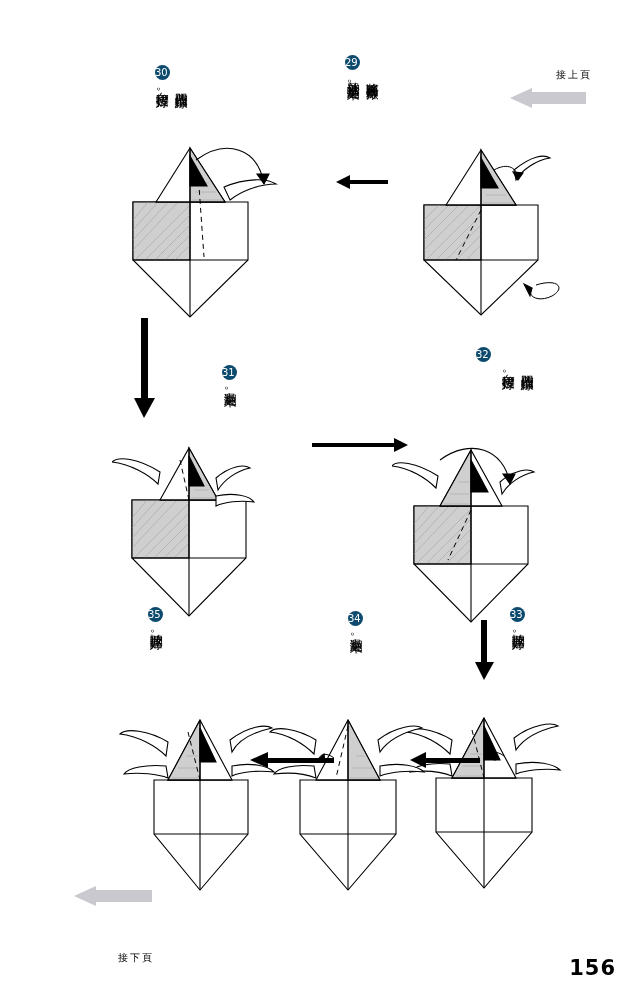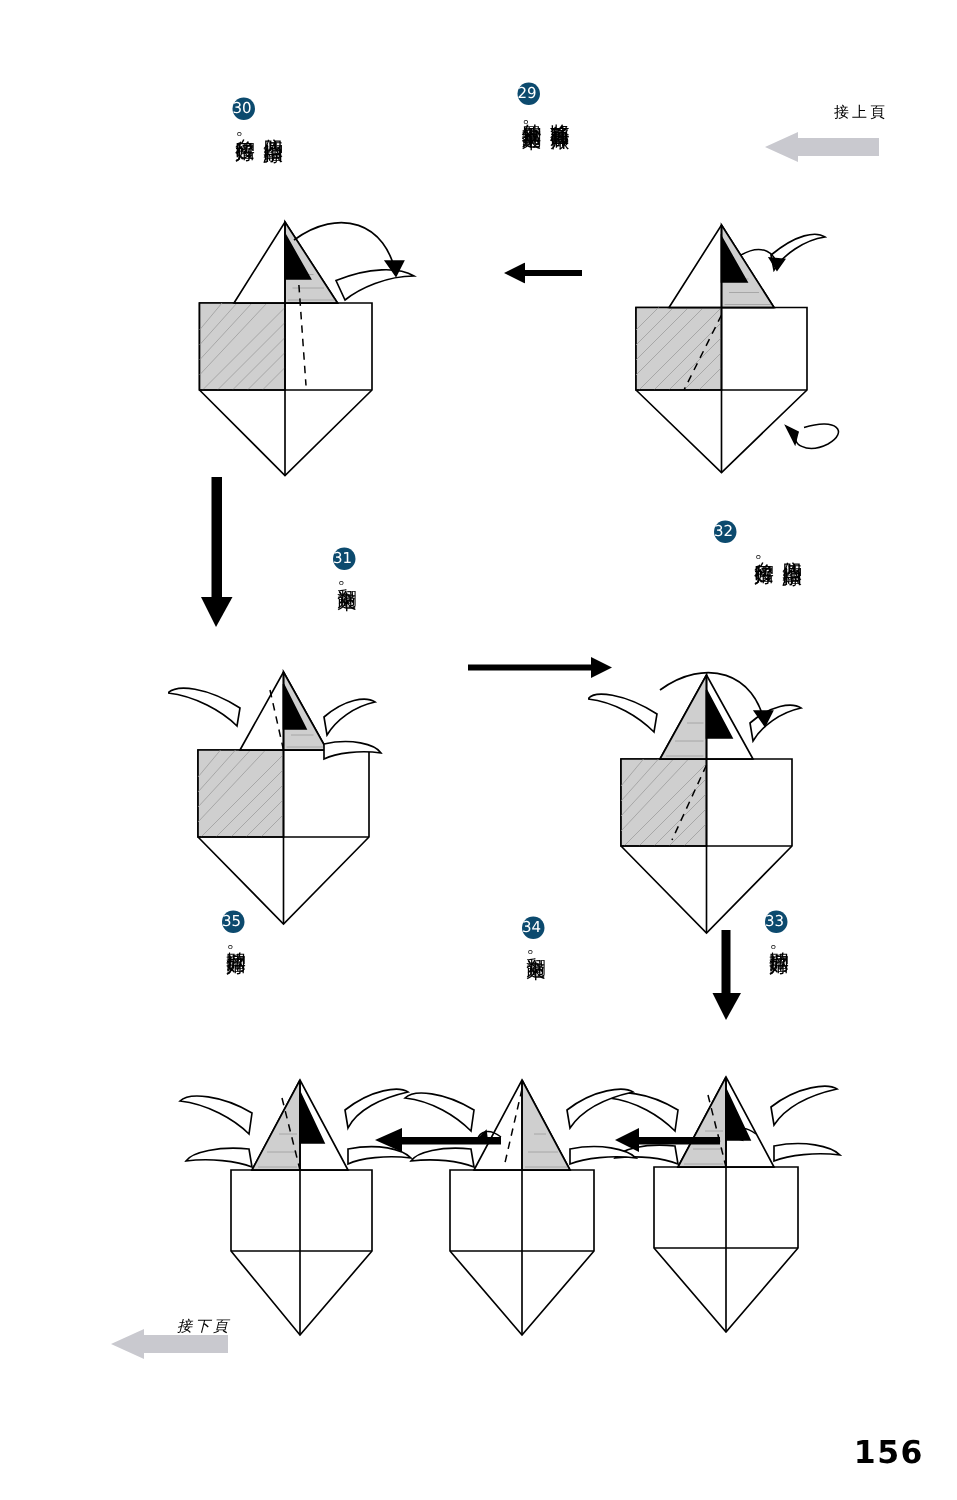--- a/index.html
+++ b/index.html
@@ -397,17 +397,17 @@
           <line x1="84" y1="70" x2="96" y2="118"></line>
         </g>
       </g>
     </svg>
   </div>
 
   <svg class="arrowsvg" style="left:74px;top:886px;" width="80" height="20">
     <polygon points="0,10 22,0 22,20" fill="#c9c9cf"></polygon>
     <rect x="22" y="4" width="56" height="12" fill="#c9c9cf"></rect>
   </svg>
-  <div class="hlabel" style="left:118px;top:877px;font-style:italic;">接下頁</div>
+  <div class="hlabel" style="left:118px;top:951px;">接下頁</div>
 
   <div class="pagenum">156</div>
 
 </div>
 
 </body></html>

